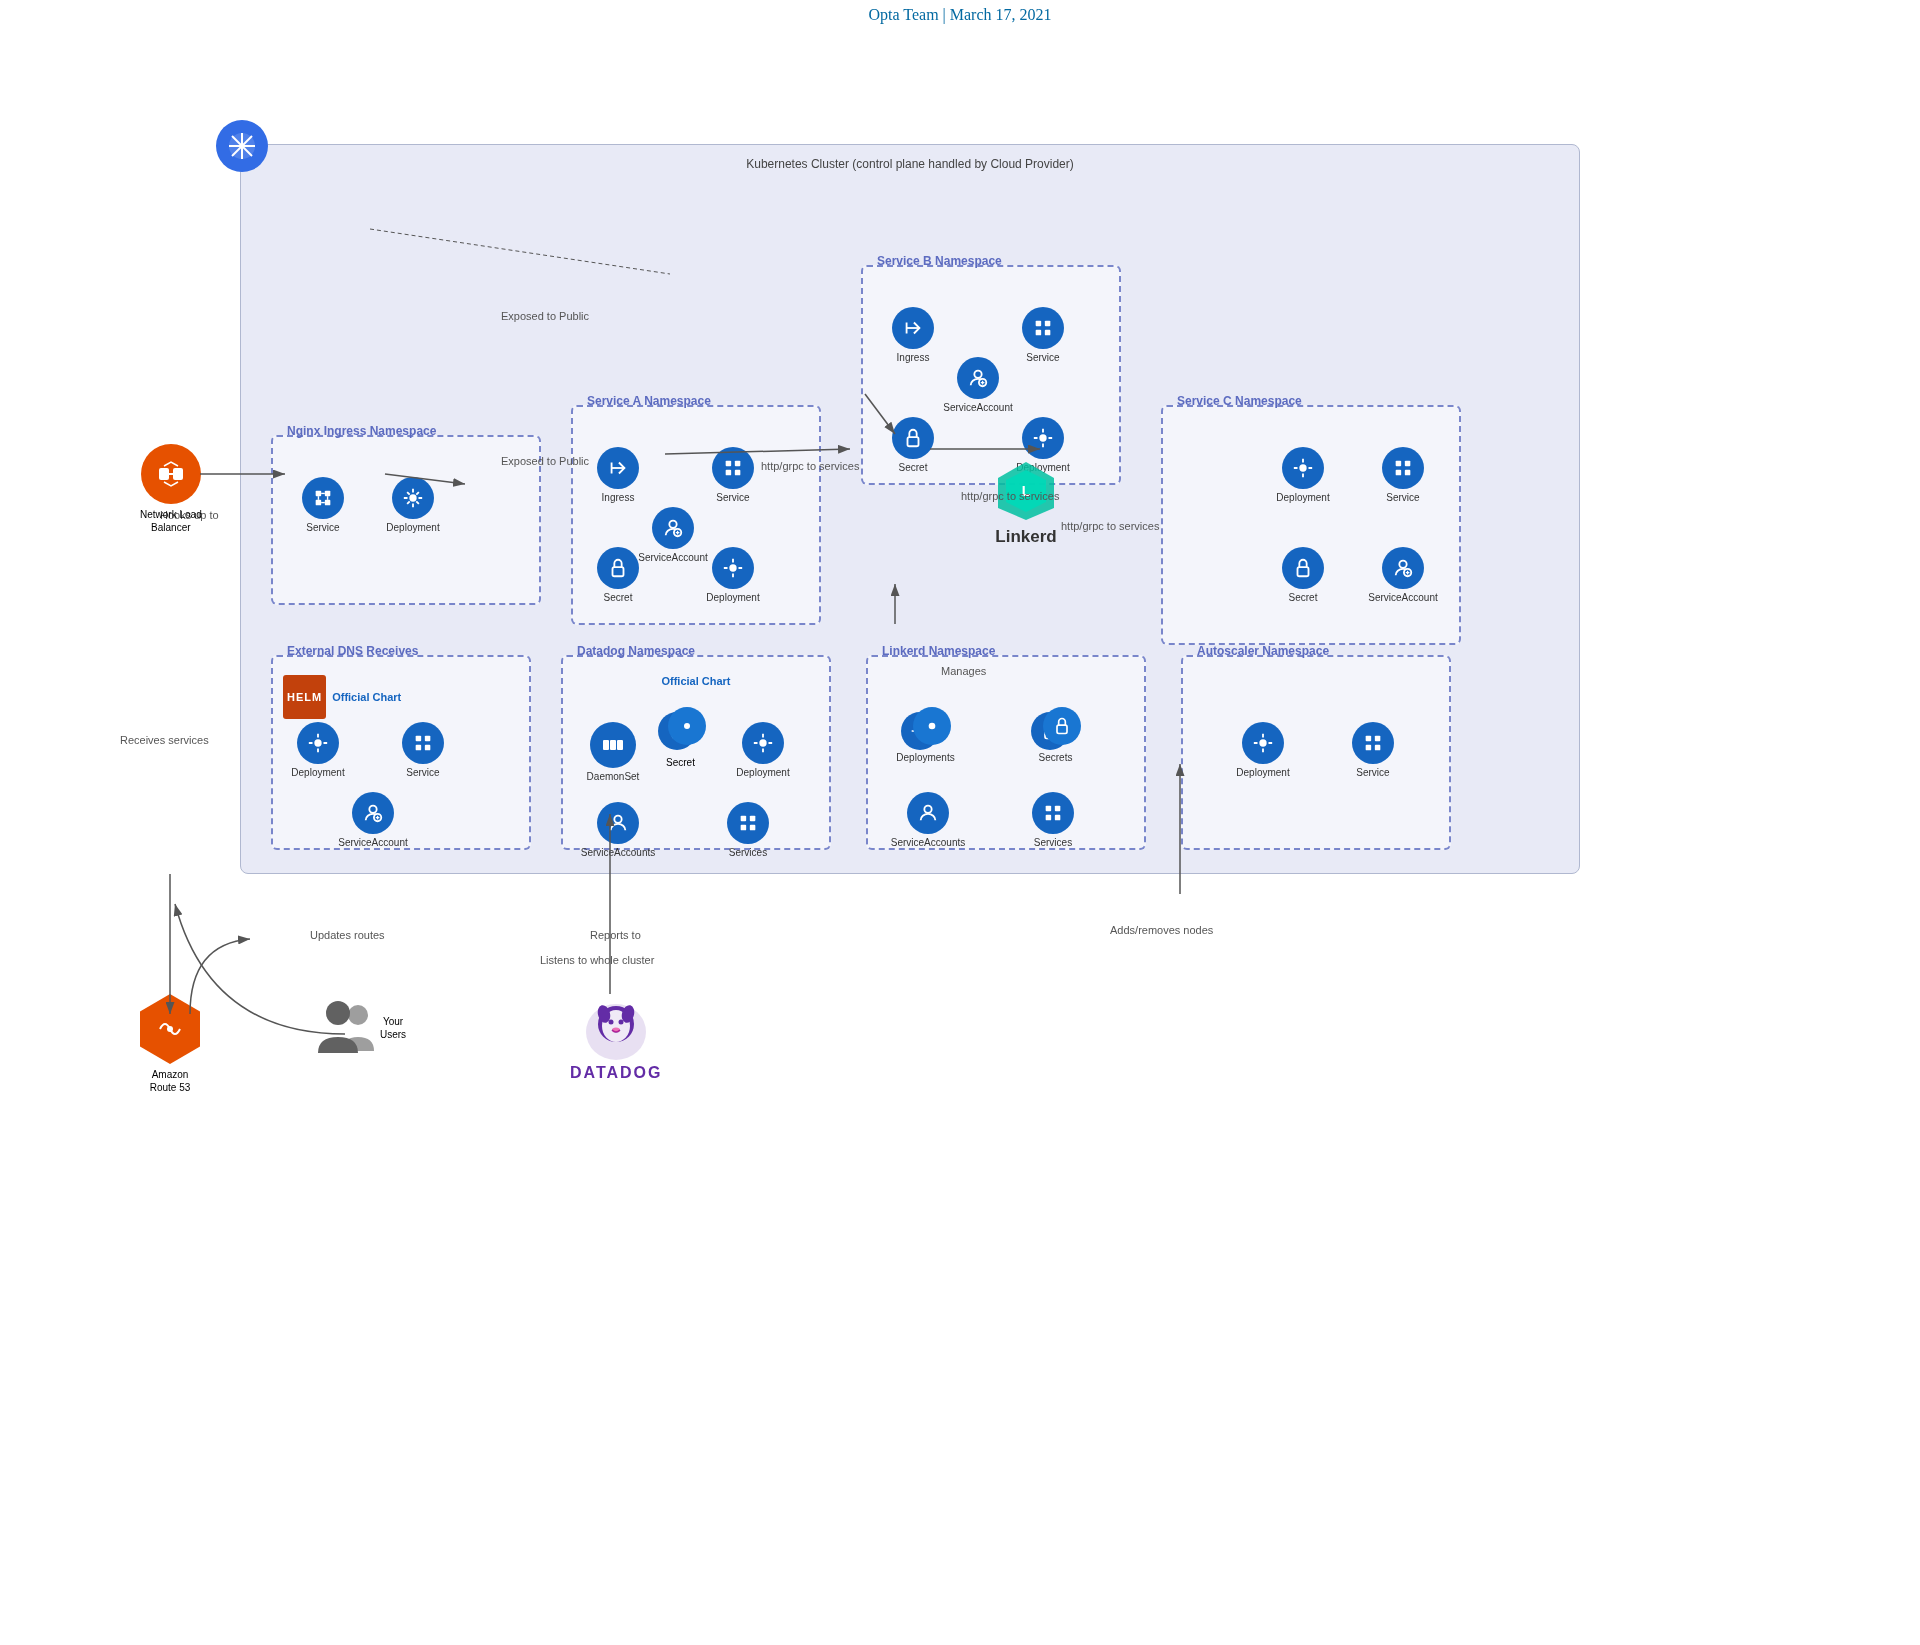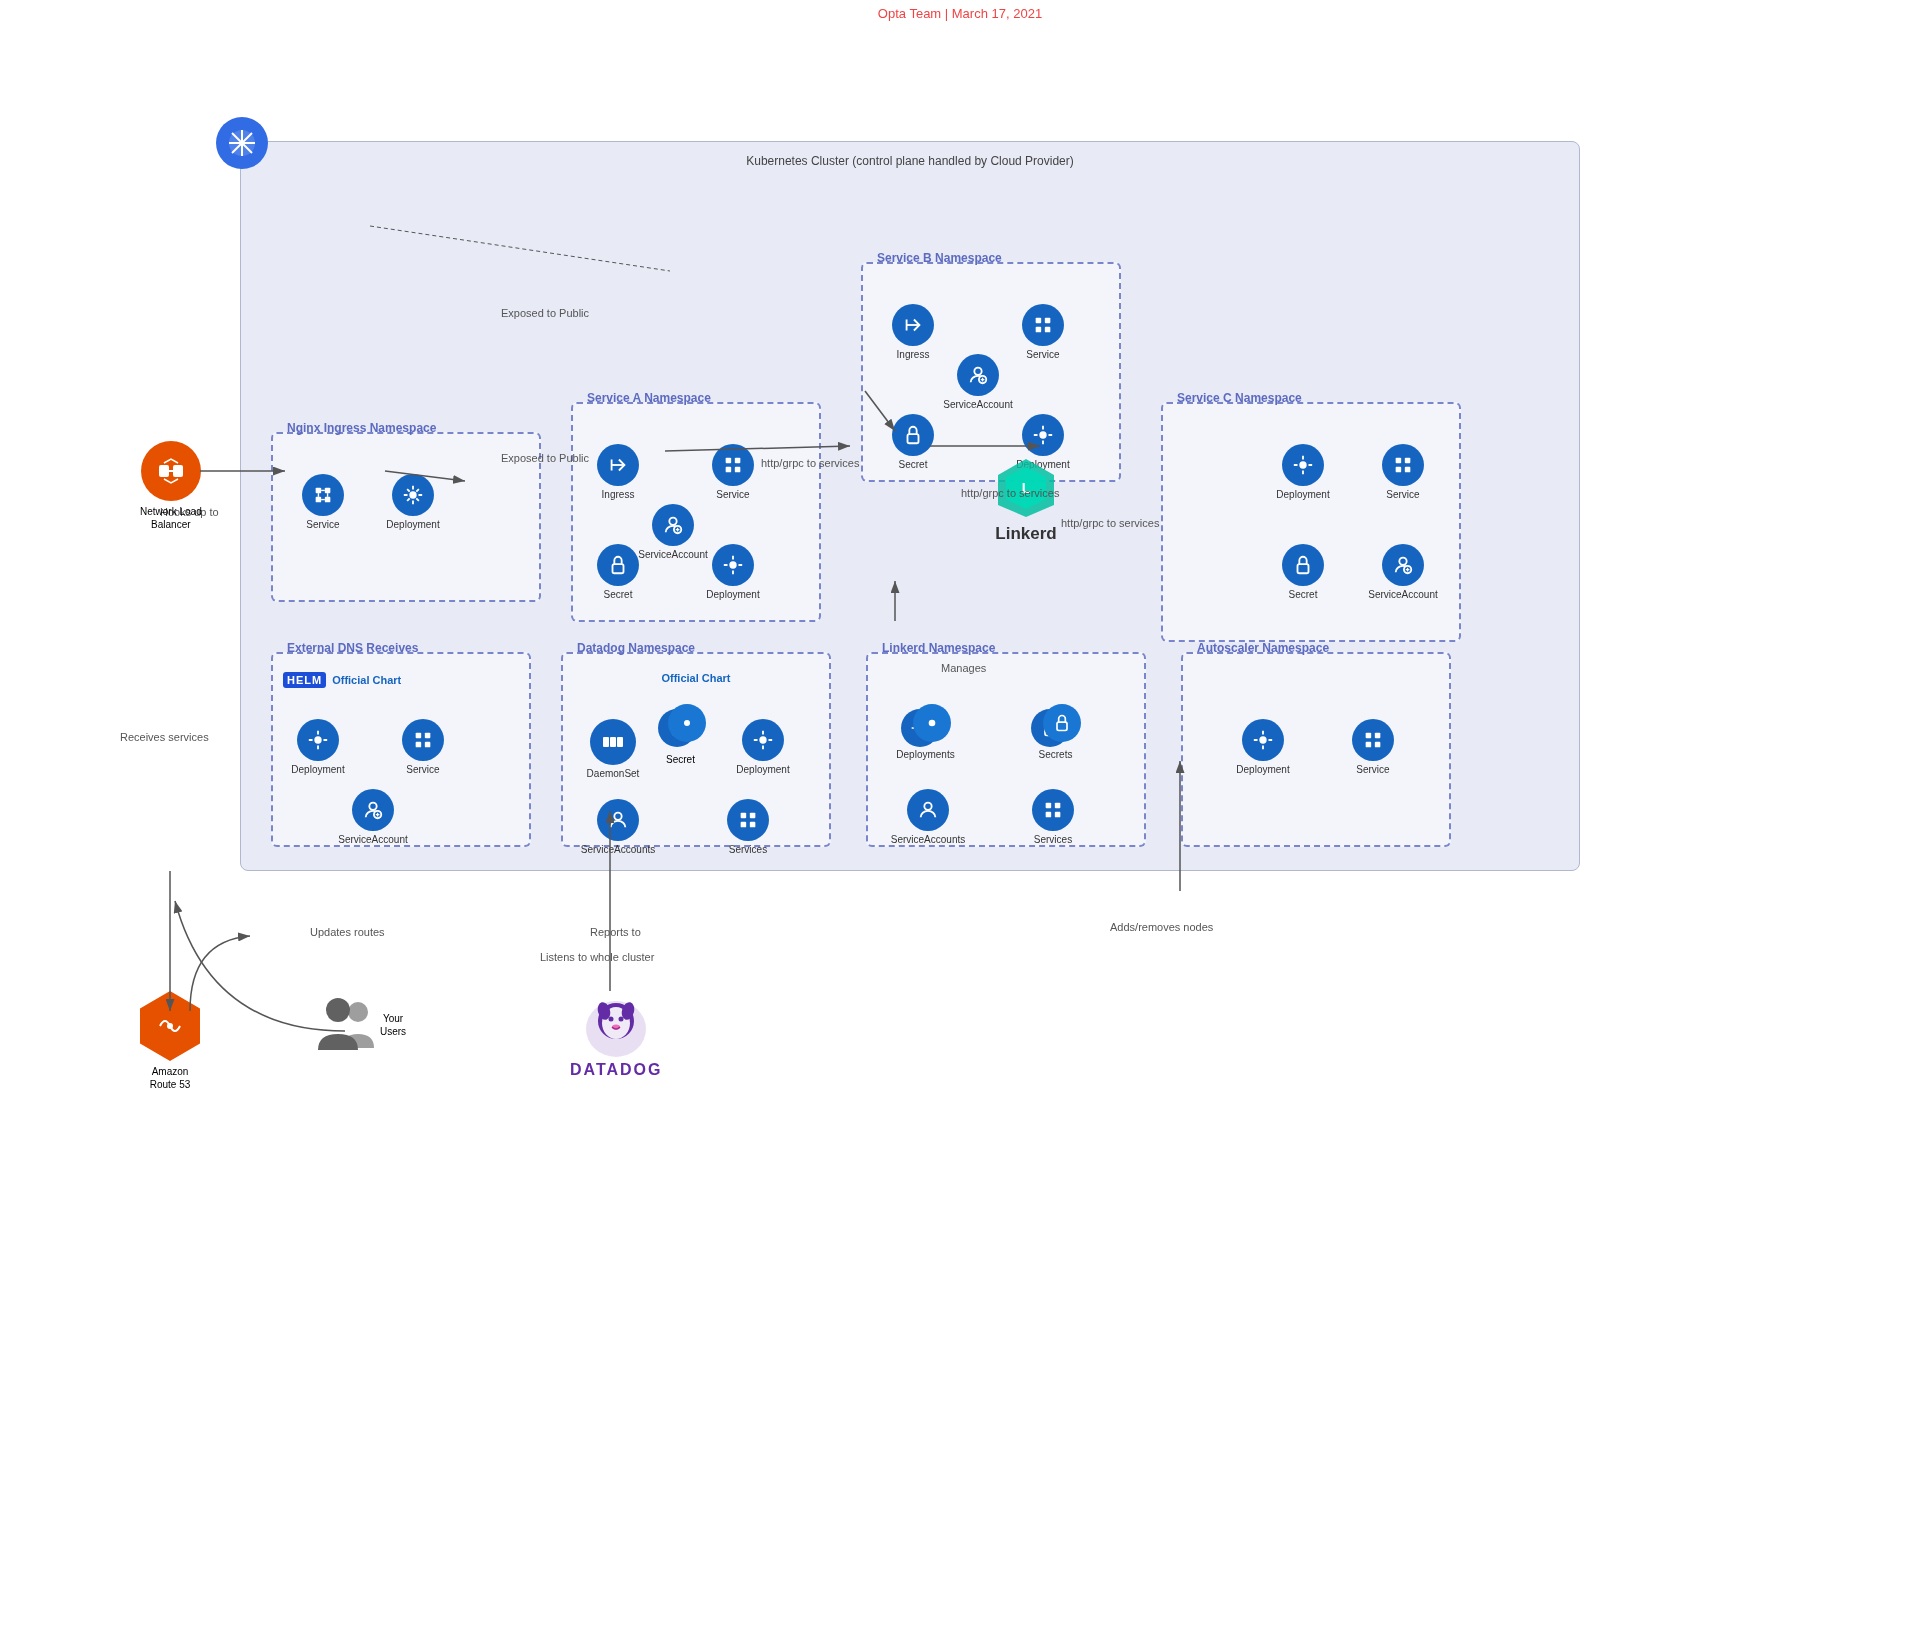--- a/index.html
+++ b/index.html
@@ -14,24 +14,25 @@
     .page-title {
       text-align: center;
       padding-top: 40px;
       font-size: 28px;
       font-weight: 600;
       color: #333;
       letter-spacing: 0.5px;
     }
     .page-subtitle {
       text-align: center;
-      font-size: 13px;
-      color: #ef4444;
+      font-size: 16px;
+      color: #0369a1;
       margin-top: 6px;
       margin-bottom: 30px;
+      font-family: Liberation Serif, serif;
     }
 
     .diagram-area {
       position: relative;
       width: 1600px;
       margin: 0 auto;
     }
 
     
     .k8s-cluster {
@@ -95,25 +96,25 @@
       font-size: 10px;
       text-align: center;
       line-height: 1.2;
     }
 
     
     .ic-blue { background: #1565c0; }
 
     
     .helm-badge {
-      background: #1d4ed8;
+      background: #c2410c;
       color: white;
       font-size: 11px;
       font-weight: 900;
-      padding: 2px 4px;
+      padding: 16px 4px;
       border-radius: 3px;
       letter-spacing: 1px;
     }
 
     
     .annotation {
       position: absolute;
       font-size: 11px;
       color: #555;
       white-space: nowrap;

